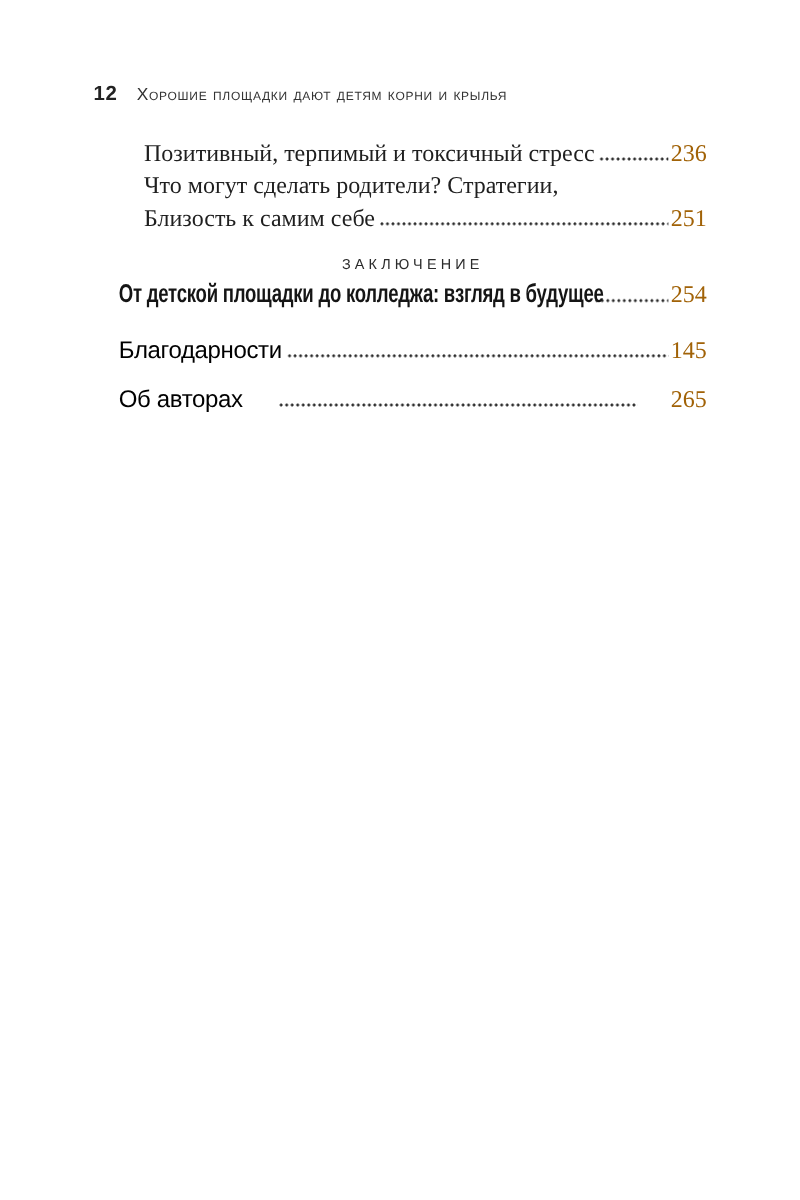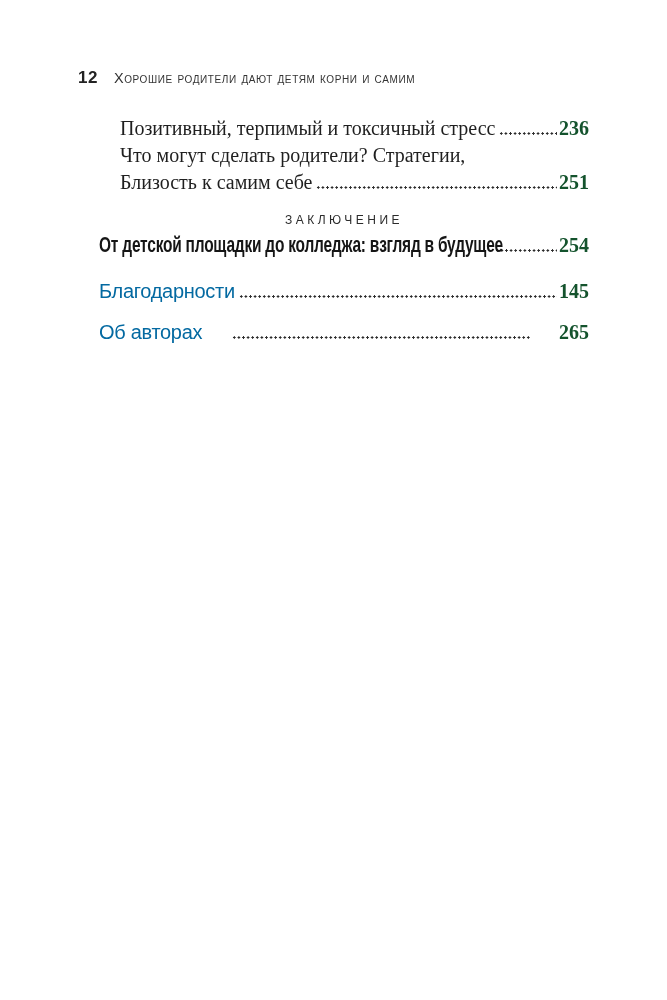--- a/index.html
+++ b/index.html
@@ -54,23 +54,22 @@
     height: 3px;
     margin: 0 2px 0 4px;
     background-image: radial-gradient(circle, #2b2b2b 1.05px, rgba(0,0,0,0) 1.35px);
     background-size: 4.6px 3px;
     background-repeat: repeat-x;
     background-position: 0 100%;
   }
   .pg {
     font-family: "Liberation Serif", "DejaVu Serif", serif;
     font-size: 20px;
-    color: #14532d;
+    color: #a16207;
     white-space: nowrap;
-    font-weight: bold;
   }
 
   .entry {
     font-family: "Liberation Serif", "DejaVu Serif", serif;
     font-size: 20px;
     line-height: 25px;
     padding-left: 21px;
   }
   .entry + .entry { margin-top: 2px; }
   .entry .lbl { white-space: nowrap; }
@@ -105,34 +104,34 @@
     color: #151515;
     white-space: nowrap;
   }
 
   .back-row {
     line-height: 25px;
   }
   .back-row .lbl-sans {
     font-size: 20px;
     letter-spacing: -0.3px;
-    color: #0369a1;
+    color: #000000;
     white-space: nowrap;
   }
   .back-row.first { margin-top: 19px; }
   .back-row.second { margin-top: 16px; gap: 26px; }
 </style>
 </head>
 <body>
 
 <div class="page">
 
   <header class="running-head">
     <span class="pgnum">12</span>
-    <span class="running-title">Хорошие родители дают детям корни и самим</span>
+    <span class="running-title">Хорошие площадки дают детям корни и крылья</span>
   </header>
 
   <main class="toc">
 
     <div class="entry">
       <div class="leader-row">
         <span class="lbl">Позитивный, терпимый и токсичный стресс</span>
         <span class="dots"></span>
         <span class="pg">236</span>
       </div>

